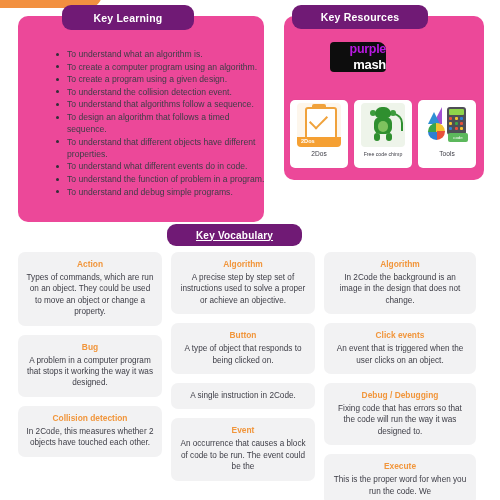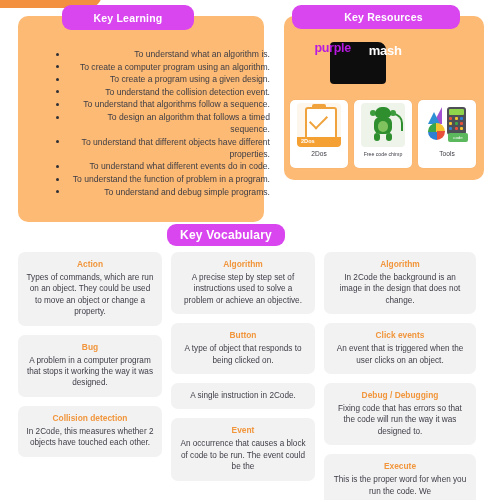--- a/index.html
+++ b/index.html
@@ -12,59 +12,58 @@
   .page{position:relative;width:500px;height:500px;overflow:hidden;}
 
   
   .corner-blob{
     position:absolute;left:-18px;top:-26px;width:120px;height:34px;
     background:#f07c1e;border-radius:0 0 14px 14px;opacity:.85;
   }
 
   
   .pill{
-    background:#d946ef;color:#ffffff;
+    background:#701a75;color:#ffffff;
     border-radius:9px;
     font-weight:bold;
     text-align:center;
     letter-spacing:.2px;
     display:flex;align-items:center;justify-content:center;
   }
 
   
   .top-row{position:absolute;left:0;top:0;width:500px;height:226px;}
 
   .panel{
     position:absolute;
-    background:#fdba74;
+    background:#ec4899;
     border-radius:10px;
-    text-align:right;
   }
   #key-learning-panel{left:18px;top:16px;width:246px;height:206px;}
   #key-resources-panel{left:284px;top:16px;width:200px;height:164px;}
 
   #key-learning-pill{position:absolute;left:62px;top:5px;width:132px;height:25px;font-size:10.5px;}
-  #key-resources-pill{position:absolute;left:292px;top:5px;width:153px;height:24px;font-size:10.5px;padding-left:15px;}
+  #key-resources-pill{position:absolute;left:292px;top:5px;width:136px;height:24px;font-size:10.5px;}
 
   .bullets{
     position:absolute;left:36px;top:32px;width:216px;
     margin:0;padding:0;list-style:none;
     color:#3d3d46;font-size:8.6px;line-height:12.1px;
   }
   .bullets li{position:relative;padding-left:13px;margin-bottom:0.5px;}
   .bullets li:before{
     content:"";position:absolute;left:2px;top:4.6px;
     width:3px;height:3px;border-radius:50%;background:#2f2f38;
   }
 
   
   .pm-logo{
-    position:absolute;left:330px;top:42px;width:56px;height:42px;
+    position:absolute;left:330px;top:42px;width:56px;height:30px;
     background:#0d0d0d;border-radius:4px 8px 4px 4px;
-    display:flex;flex-direction:row;align-items:flex-start;justify-content:center;
+    display:flex;flex-direction:column;align-items:flex-end;justify-content:center;
     line-height:1;
   }
   .pm-logo:before{
     content:"";position:absolute;right:-4px;top:6px;width:5px;height:34px;
     background:#0d0d0d;border-radius:0 4px 4px 0;z-index:-1;
   }
   .pm-purple{color:#b818e0;font-weight:bold;font-size:12.5px;letter-spacing:-0.3px;}
   .pm-mash{color:#ffffff;font-weight:bold;font-size:13px;letter-spacing:-0.3px;margin-top:2px;padding-left:18px;}
 
   
@@ -113,21 +112,21 @@
   .pie{position:absolute;left:3px;bottom:7px;width:17px;height:17px;border-radius:50%;
        background:conic-gradient(#f4c430 0 25%, #e8503a 25% 50%, #2f7fd4 50% 75%, #3aa648 75% 100%);}
   .tri{position:absolute;left:8px;top:4px;width:0;height:0;
        border-left:9px solid transparent;border-right:0 solid transparent;border-bottom:17px solid #a24fd0;}
   .tri2{position:absolute;left:3px;top:9px;width:0;height:0;
        border-left:6px solid transparent;border-right:6px solid transparent;border-bottom:12px solid #2f8fd4;}
   .codebar{position:absolute;right:1px;bottom:5px;width:20px;height:9px;background:#5cb85c;border-radius:2px;
        color:#fff;font-size:4.4px;text-align:center;line-height:9px;}
 
   
-  #key-vocab-pill{position:absolute;left:167px;top:224px;width:118px;height:22px;font-size:12px;}
+  #key-vocab-pill{position:absolute;left:167px;top:224px;width:135px;height:22px;font-size:10px;text-decoration:underline;}
 
   .vocab-grid{
     position:absolute;left:18px;top:252px;width:466px;
     display:flex;gap:9px;
   }
   .vcol{display:flex;flex-direction:column;gap:9px;}
   .vcol.c1{width:144px;}
   .vcol.c2{width:144px;}
   .vcol.c3{width:152px;}
 
@@ -240,21 +239,21 @@
           <div class="vdef">A problem in a computer program that stops it working the way it was designed.</div>
         </div>
         <div class="vcard">
           <div class="vterm">Collision detection</div>
           <div class="vdef">In 2Code, this measures whether 2 objects have touched each other.</div>
         </div>
       </div>
       <div class="vcol c2">
         <div class="vcard">
           <div class="vterm">Algorithm</div>
-          <div class="vdef">A precise step by step set of instructions used to solve a problem or achieve an objective.</div>
+          <div class="vdef">A precise step by step set of instructions used to solve a proper or achieve an objective.</div>
         </div>
         <div class="vcard">
           <div class="vterm">Button</div>
           <div class="vdef">A type of object that responds to being clicked on.</div>
         </div>
         <div class="vcard">
           <div class="vdef">A single instruction in 2Code.</div>
         </div>
         <div class="vcard">
           <div class="vterm">Event</div>

